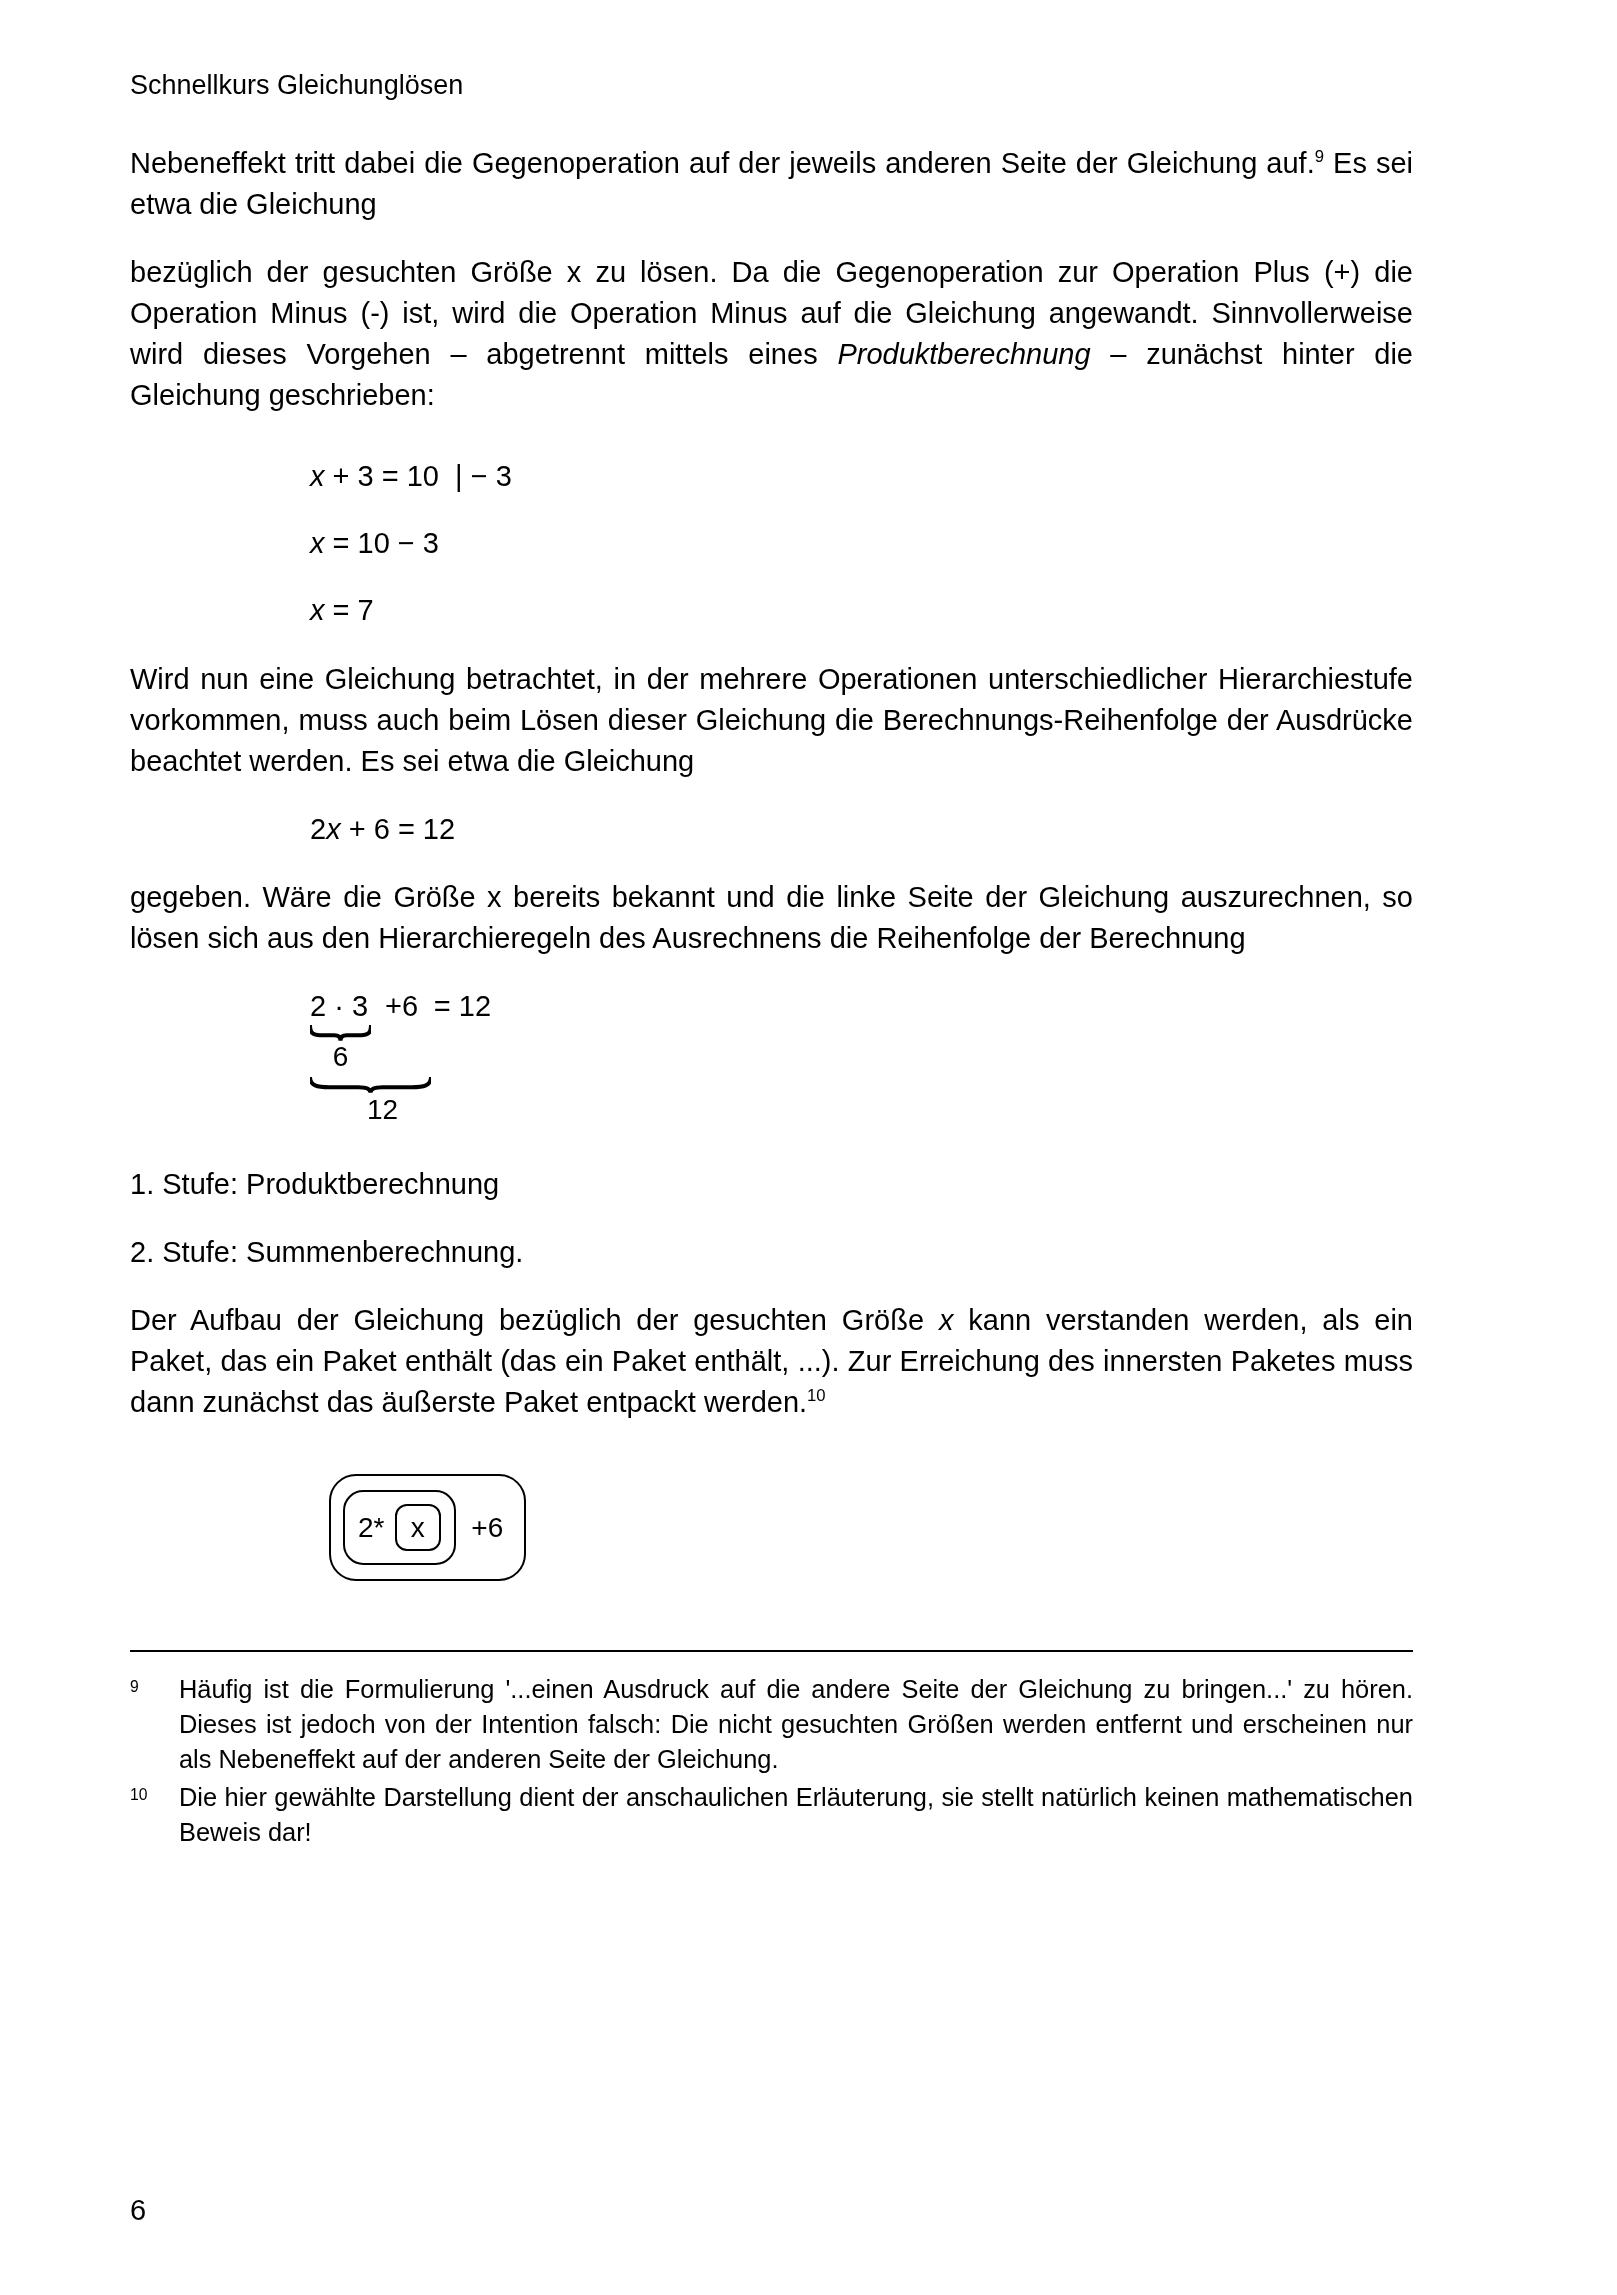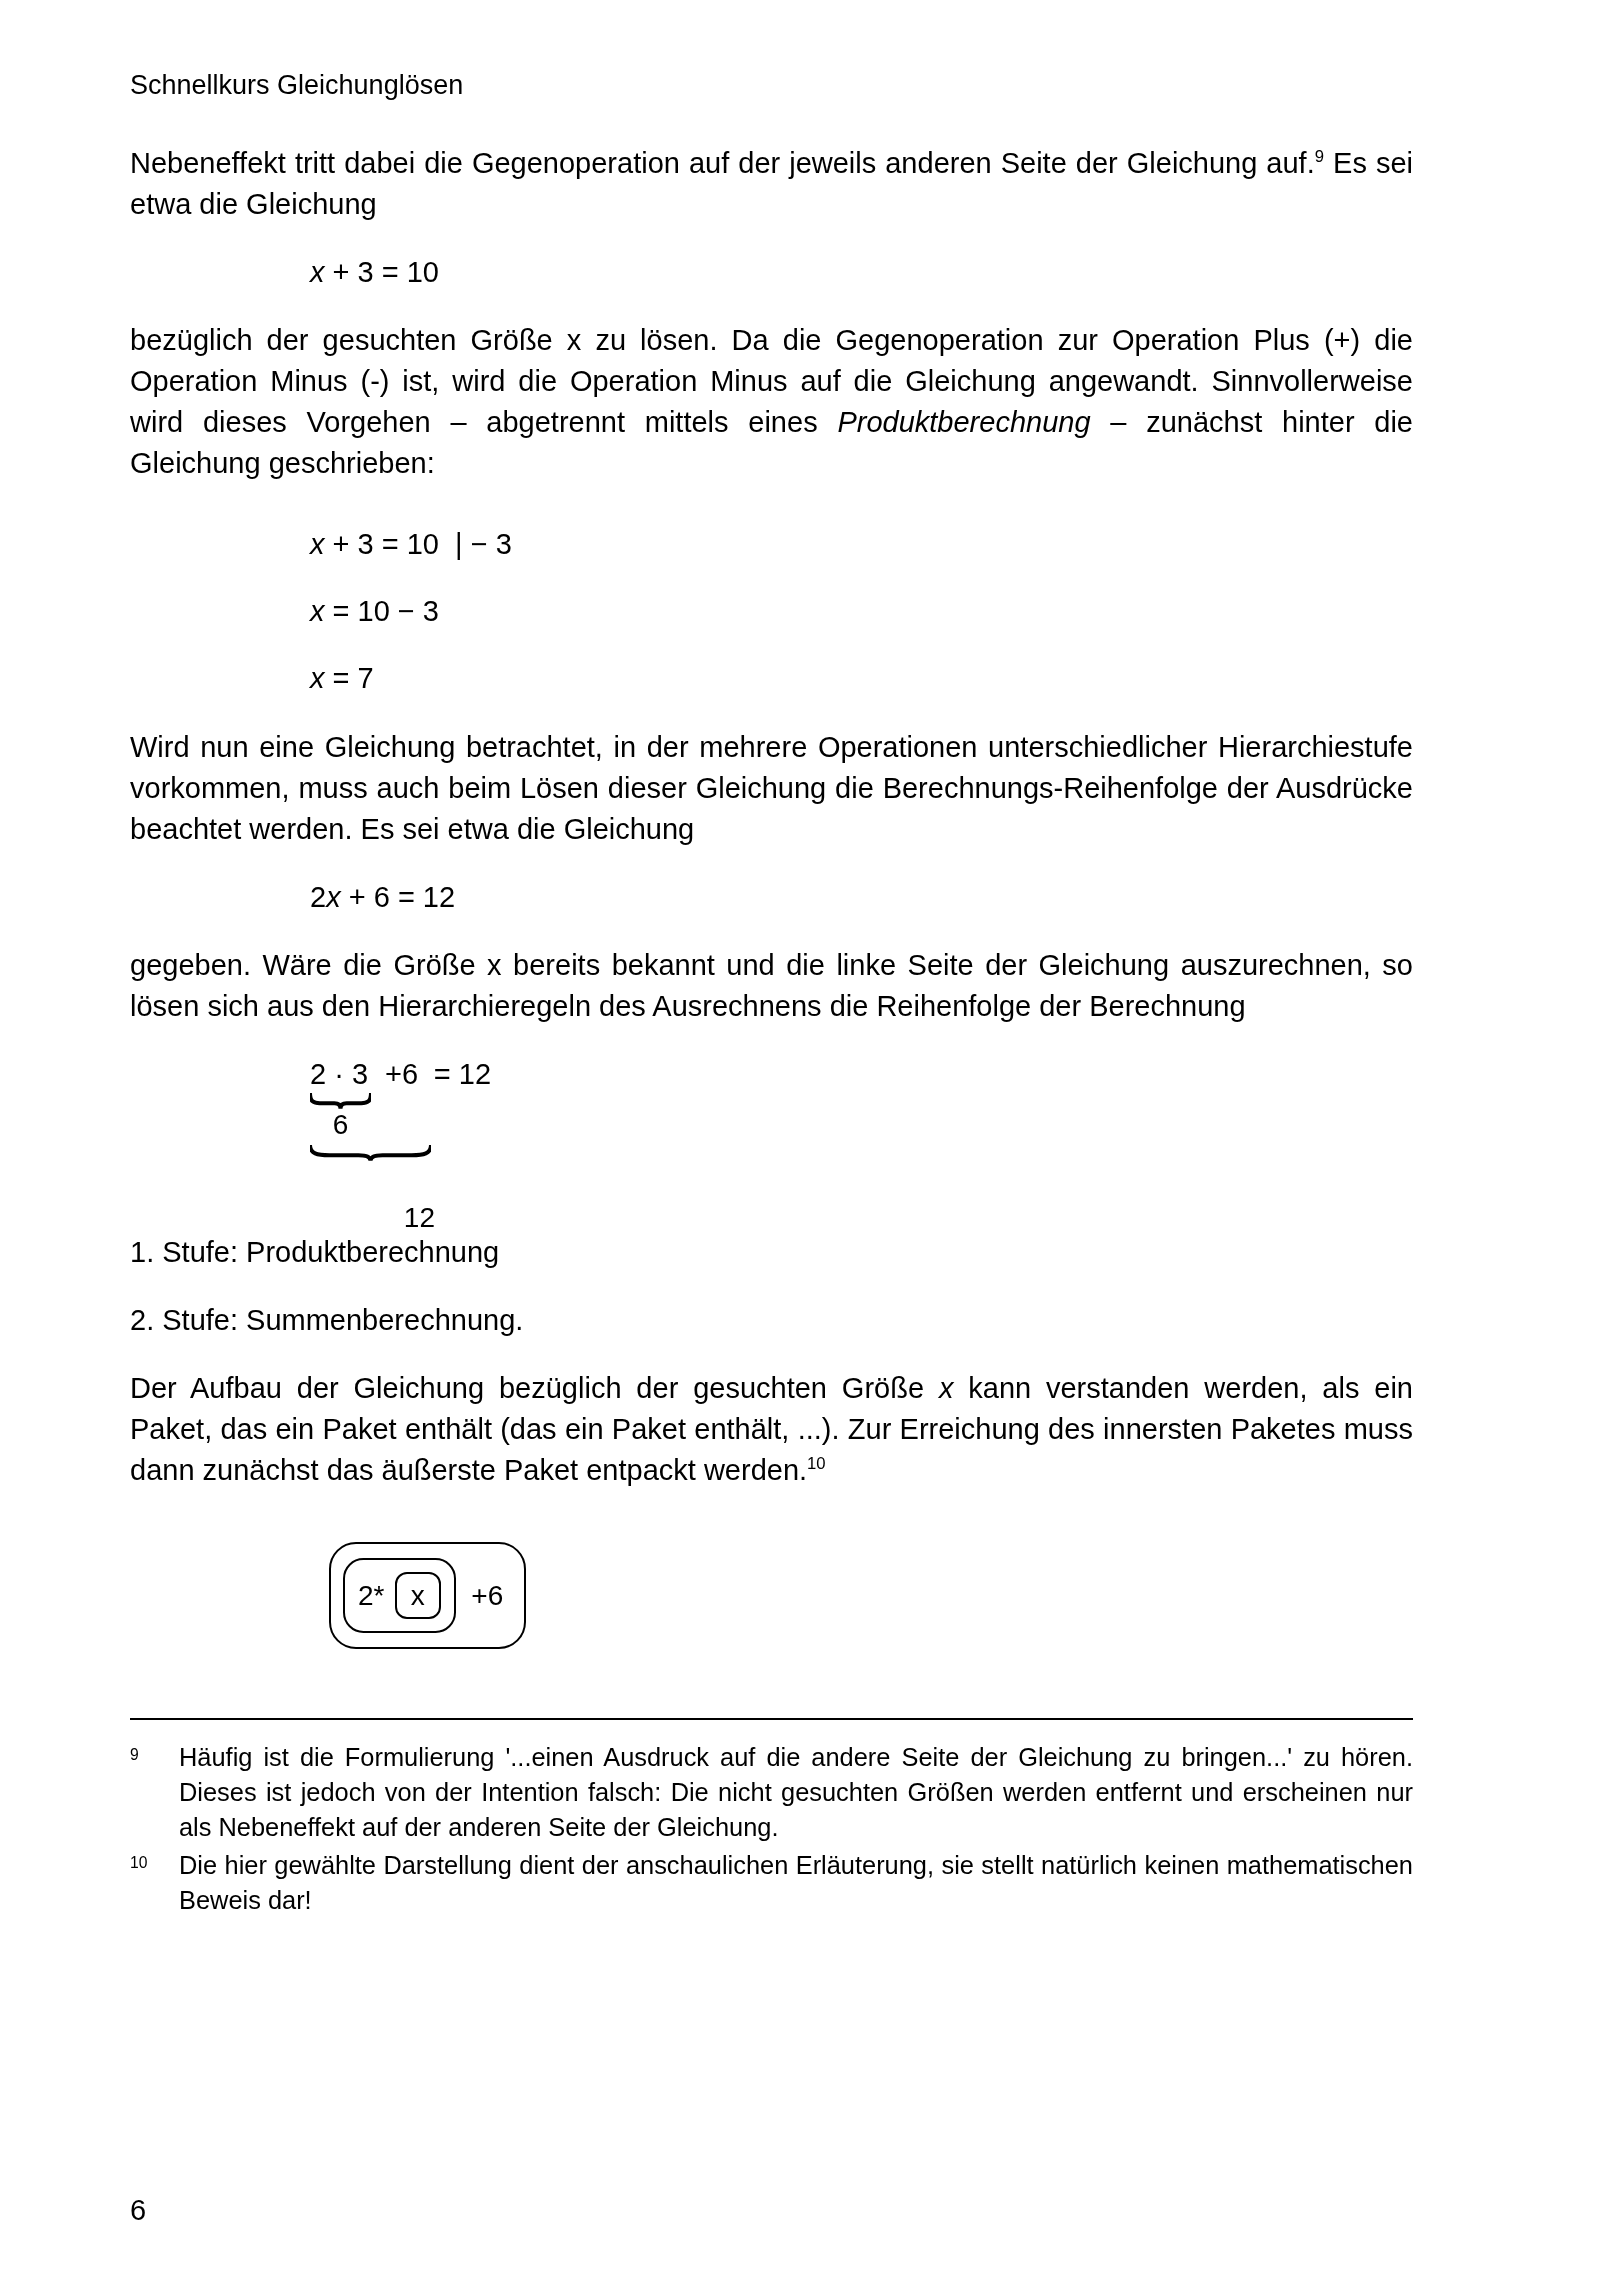--- a/index.html
+++ b/index.html
@@ -56,22 +56,22 @@
   .eq4-plus  { display: inline-block; margin-left: 14px; }
   .eq4-eq    { display: inline-block; margin-left: 15.7px; }
   .brace { position: absolute; }
   .brace1 { left: 0; top: 39px;  width: 61px; height: 15.7px; }
   .brace2 { left: 0; top: 91px; width: 121px; height: 15.7px; }
   .eq4-step1 {
     position: absolute; left: 0; top: 56px; width: 61px;
     text-align: center; font-size: 28px; line-height: 30.5px;
   }
   .eq4-step2 {
-    position: absolute; left: 4px; top: 109px; width: 121px;
-    text-align: right; font-size: 28px; line-height: 30.5px; margin-top: 40px;
+    position: absolute; left: 12px; top: 109px; width: 121px;
+    text-align: center; font-size: 28px; line-height: 30.5px;
   }
   
   .diagram-wrap { margin: 51px 0 0 199px; }
   .pkg-outer {
     display: inline-flex;
     align-items: center;
     border: 2.3px solid #000;
     border-radius: 27px;
     padding: 14px 21px 14px 12px;
     gap: 15.7px;
@@ -120,21 +120,20 @@
 </style>
 </head>
 <body>
 
 <div class="page">
 
   <div class="header">Schnellkurs Gleichunglösen</div>
 
   <p class="body-text"><span>Nebeneffekt tritt dabei die Gegenoperation auf der jeweils anderen Seite der Gleichung auf.</span><sup class="fn-ref">9</sup><span> Es sei etwa die Gleichung</span></p>
 
-  <div class="eq"><span class="mvar">x</span><span> + 3 = 10</span></div>
 
   <p class="body-text"><span>bezüglich der gesuchten Größe x zu lösen. Da die Gegenoperation zur Operation Plus (+) die Operation Minus (-) ist, wird die Operation Minus auf die Gleichung angewandt. Sinnvollerweise wird dieses Vorgehen – abgetrennt mittels eines </span><i>Produktberechnung</i><span> – zunächst hinter die Gleichung geschrieben:</span></p>
 
   <div class="eq-group">
     <div class="eq eq-line"><span class="mvar">x</span><span> + 3 = 10  | − 3</span></div>
     <div class="eq eq-line"><span class="mvar">x</span><span> = 10 − 3</span></div>
     <div class="eq eq-line"><span class="mvar">x</span><span> = 7</span></div>
   </div>
 
   <p class="body-text">Wird nun eine Gleichung betrachtet, in der mehrere Operationen unterschiedlicher Hierarchiestufe vorkommen, muss auch beim Lösen dieser Gleichung die Berechnungs-Reihenfolge der Ausdrücke beachtet werden. Es sei etwa die Gleichung</p>

